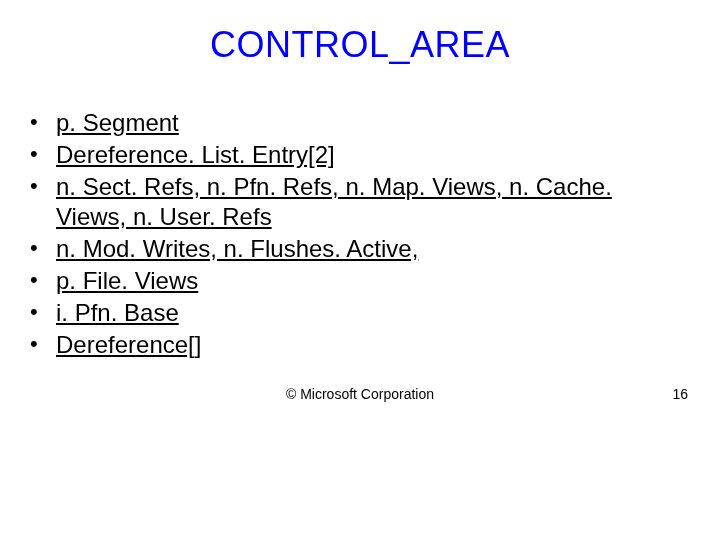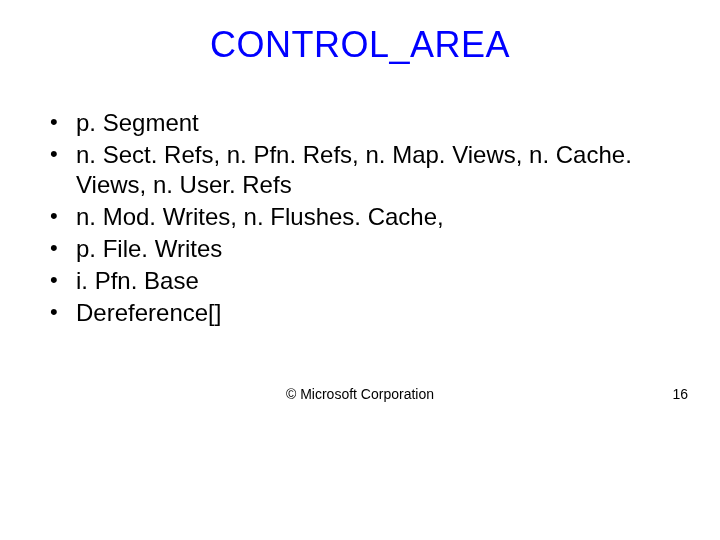--- a/index.html
+++ b/index.html
@@ -23,22 +23,23 @@
     font-size: 36px;
     font-weight: 400;
     text-align: center;
     padding-top: 24px;
     margin: 0;
     letter-spacing: 0.5px;
   }
   .body {
     position: absolute;
     top: 108px;
-    left: 48px;
+    left: 28px;
     right: 36px;
+    text-decoration: underline;
   }
   ul.bullets {
     list-style: none;
     margin: 0;
     padding: 0;
   }
   ul.bullets li {
     color: #000000;
     font-size: 24px;
     line-height: 1.25;
@@ -73,23 +74,24 @@
 </style>
 </head>
 <body>
 
 <div class="slide">
   <h1 class="title">CONTROL_AREA</h1>
 
   <div class="body">
     <ul class="bullets">
       <li>p. Segment</li>
+      <li>Dereference. List. Entry[2]</li>
       <li>n. Sect. Refs, n. Pfn. Refs, n. Map. Views, n. Cache. Views, n. User. Refs</li>
-      <li>n. Mod. Writes, n. Flushes. Cache,</li>
-      <li>p. File. Writes</li>
+      <li>n. Mod. Writes, n. Flushes. Active,</li>
+      <li>p. File. Views</li>
       <li>i. Pfn. Base</li>
       <li>Dereference[]</li>
     </ul>
   </div>
 
   <div class="footer-center">© Microsoft Corporation</div>
   <div class="footer-right">16</div>
 </div>
 
 </body></html>

